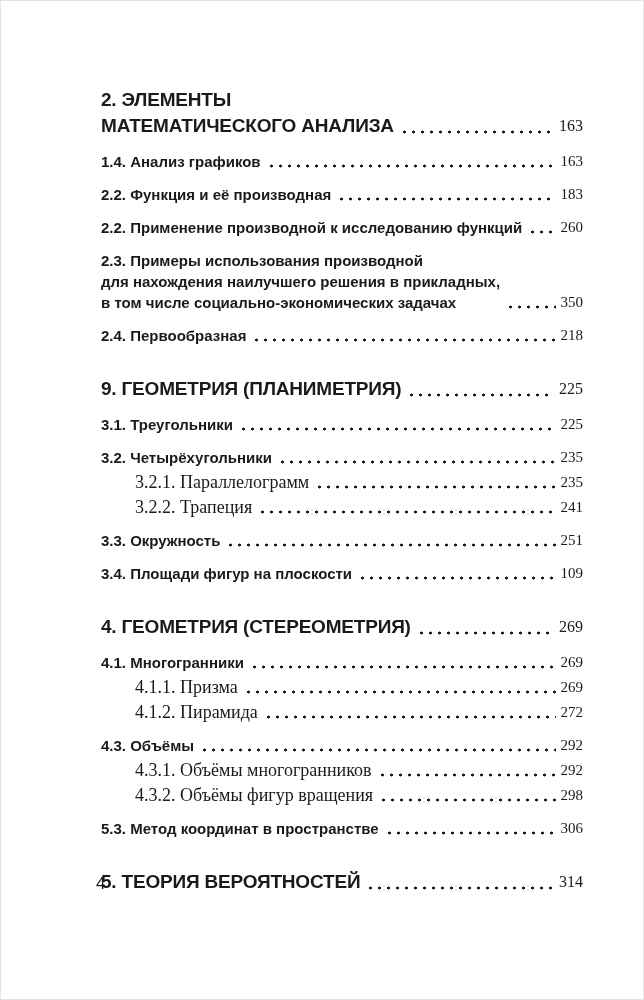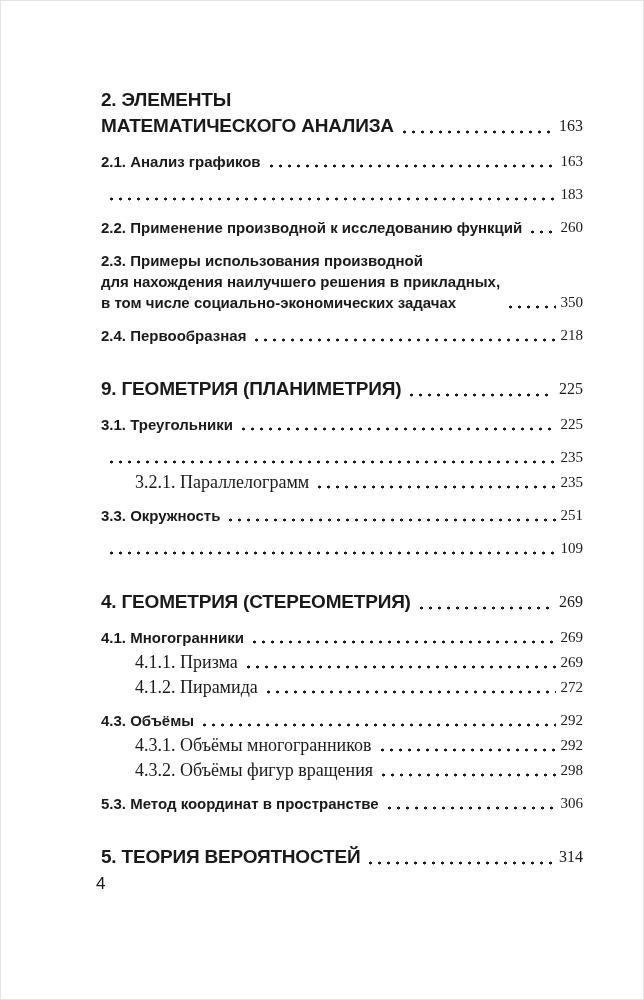--- a/index.html
+++ b/index.html
@@ -93,26 +93,27 @@
 <div class="sheet">
   <div class="toc" id="toc">
   <div class="entry l1">
     <span class="label">2. ЭЛЕМЕНТЫ
 МАТЕМАТИЧЕСКОГО АНАЛИЗА</span>
     <span class="leader"></span>
     <span class="pageno">163</span>
   </div>
 
   <div class="entry l2">
-    <span class="label">2.1. Анализ графиков</span>
+    <span class="label">1.4. Анализ графиков</span>
     <span class="leader"></span>
     <span class="pageno">163</span>
   </div>
 
   <div class="entry l2">
+    <span class="label">2.2. Функция и её производная</span>
     <span class="leader"></span>
     <span class="pageno">183</span>
   </div>
 
   <div class="entry l2">
     <span class="label">2.2. Применение производной к исследованию функций</span>
     <span class="leader"></span>
     <span class="pageno">260</span>
   </div>
 
@@ -136,38 +137,45 @@
     <span class="pageno">225</span>
   </div>
 
   <div class="entry l2">
     <span class="label">3.1. Треугольники</span>
     <span class="leader"></span>
     <span class="pageno">225</span>
   </div>
 
   <div class="entry l2">
+    <span class="label">3.2. Четырёхугольники</span>
     <span class="leader"></span>
     <span class="pageno">235</span>
   </div>
 
   <div class="entry l3">
     <span class="label">3.2.1. Параллелограмм</span>
     <span class="leader"></span>
     <span class="pageno">235</span>
   </div>
 
+  <div class="entry l3">
+    <span class="label">3.2.2. Трапеция</span>
+    <span class="leader"></span>
+    <span class="pageno">241</span>
+  </div>
 
   <div class="entry l2">
     <span class="label">3.3. Окружность</span>
     <span class="leader"></span>
     <span class="pageno">251</span>
   </div>
 
   <div class="entry l2">
+    <span class="label">3.4. Площади фигур на плоскости</span>
     <span class="leader"></span>
     <span class="pageno">109</span>
   </div>
 
   <div class="entry l1">
     <span class="label">4. ГЕОМЕТРИЯ (СТЕРЕОМЕТРИЯ)</span>
     <span class="leader"></span>
     <span class="pageno">269</span>
   </div>
 

